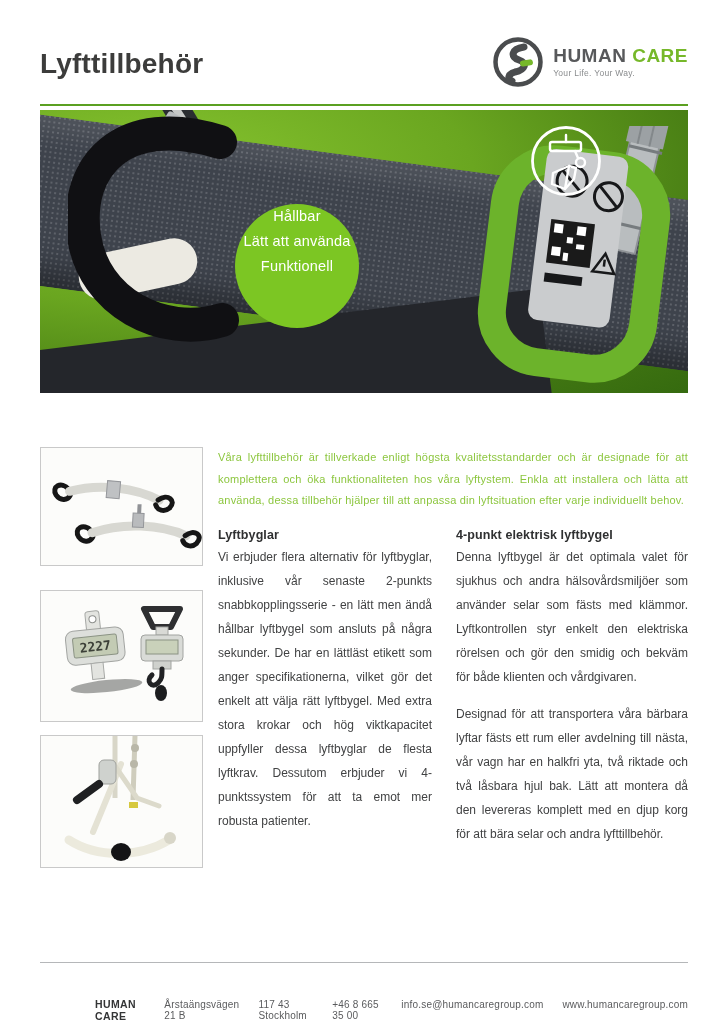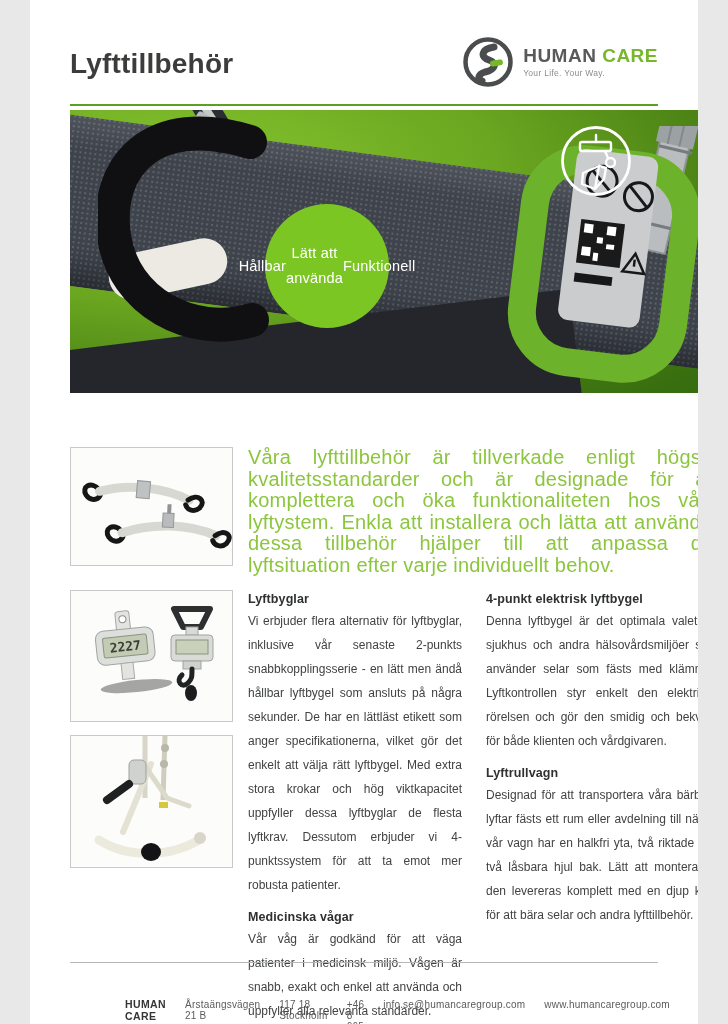--- a/index.html
+++ b/index.html
@@ -1,17 +1,17 @@
 <!DOCTYPE html>
 <html><head>
 <meta charset="utf-8">
 <style>
   html,body { margin:0; padding:0; background:#e8e8e8; }
   .page {
-    position:relative; width:668px; height:1024px; margin:0 auto;
+    position:relative; width:728px; height:1024px; margin:0 auto;
     background:#ffffff; overflow:hidden;
     font-family:"Liberation Sans", sans-serif; color:#3f4142;
   }
   
   .header { position:absolute; left:40px; right:40px; top:36px; height:64px;
             display:flex; justify-content:space-between; align-items:flex-start; }
   .page-title { font-size:28px; font-weight:700; color:#3c3c3b; letter-spacing:0.2px; margin-top:12px; }
   .logo { display:flex; align-items:center; gap:9px; }
   .logo-text-block { display:flex; flex-direction:column; }
   .logo-name { font-size:19px; font-weight:700; letter-spacing:0.5px; line-height:20px; }
@@ -28,33 +28,33 @@
     background-color:#3e434c;
     background-image:radial-gradient(circle at 1px 1px, rgba(255,255,255,0.16) 1px, transparent 1.3px);
     background-size:5px 5px; border-radius:20px; transform:rotate(7.5deg);
     box-shadow:inset 0 16px 22px rgba(255,255,255,0.10), inset 0 -18px 26px rgba(0,0,0,0.35); }
   .hero-bottom { position:absolute; left:-30px; bottom:-78px; width:540px; height:150px;
     background:#24262b; transform:rotate(-7deg); }
   .hero-hook { position:absolute; left:28px; top:-6px; }
   .hero-strap { position:absolute; right:-14px; top:16px; }
   .hero-lift-icon { position:absolute; left:489px; top:14px; }
   .hero-badge { position:absolute; left:195px; top:94px; width:124px; height:124px; border-radius:50%;
-    background:#7cc623; display:flex; justify-content:center; align-items:center;
+    background:#7cc623; display:flex; flex-direction:column; align-items:center;
     text-align:center; color:#ffffff; font-size:14.5px; line-height:25px; letter-spacing:0.2px; }
 
   
   .left-rail { position:absolute; left:40px; top:447px; width:163px; }
   .product-frame { border:1px solid #c9c9c9; background:#fcfcfa; box-sizing:border-box; overflow:hidden; }
   .frame-1 { height:119px; margin-bottom:24px; }
   .frame-2 { height:132px; margin-bottom:13px; }
   .frame-3 { height:133px; }
 
   
   .content { position:absolute; left:218px; top:447px; width:470px; }
-  .intro { color:#8cc63e; font-size:20px; line-height:21.5px; text-align:justify; letter-spacing:0.2px; }
+  .intro { color:#8cc63e; font-size:11px; line-height:21.5px; text-align:justify; letter-spacing:0.2px; }
   .columns { display:flex; gap:24px; margin-top:16px; }
   .col-left { width:214px; }
   .col-right { width:232px; }
   .section { margin-bottom:13px; }
   .section h3 { margin:0 0 3px 0; font-size:12.5px; font-weight:700; color:#2f3031; letter-spacing:0.1px; }
   .section p { margin:0; font-size:12px; line-height:24px; text-align:justify; color:#414243; }
 
   
   .footer { position:absolute; left:40px; right:40px; top:962px; border-top:1px solid #b5b7b9;
             padding-top:8px; display:flex; align-items:baseline; }
@@ -209,40 +209,35 @@
 
   <div class="content">
     <p class="intro" style="margin:0;">Våra lyfttillbehör är tillverkade enligt högsta kvalitetsstandarder och är designade för att komplettera och öka funktionaliteten hos våra lyftystem. Enkla att installera och lätta att använda, dessa tillbehör hjälper till att anpassa din lyftsituation efter varje individuellt behov.</p>
 
     <div class="columns">
       <div class="col-left">
         <div class="section">
           <h3>Lyftbyglar</h3>
           <p>Vi erbjuder flera alternativ för lyftbyglar, inklusive vår senaste 2-punkts snabbkopplingsserie - en lätt men ändå hållbar lyftbygel som ansluts på några sekunder. De har en lättläst etikett som anger specifikationerna, vilket gör det enkelt att välja rätt lyftbygel. Med extra stora krokar och hög viktkapacitet uppfyller dessa lyftbyglar de flesta lyftkrav. Dessutom erbjuder vi 4-punktssystem för att ta emot mer robusta patienter.</p>
         </div>
-        <div class="section">
-          <h3>Medicinska vågar</h3>
-          <p>Vår våg är godkänd för att väga patienter i medicinsk miljö. Vågen är snabb, exakt och enkel att använda och uppfyller alla relevanta standarder.</p>
-        </div>
       </div>
       <div class="col-right">
         <div class="section">
           <h3>4-punkt elektrisk lyftbygel</h3>
           <p>Denna lyftbygel är det optimala valet för sjukhus och andra hälsovårdsmiljöer som använder selar som fästs med klämmor. Lyftkontrollen styr enkelt den elektriska rörelsen och gör den smidig och bekväm för både klienten och vårdgivaren.</p>
         </div>
         <div class="section">
-          <h3>Lyftrullvagn</h3>
           <p>Designad för att transportera våra bärbara lyftar fästs ett rum eller avdelning till nästa, vår vagn har en halkfri yta, två riktade och två låsbara hjul bak. Lätt att montera då den levereras komplett med en djup korg för att bära selar och andra lyfttillbehör.</p>
         </div>
       </div>
     </div>
   </div>
 
   <div class="footer">
     <span class="footer-brand">HUMAN CARE</span>
     <span class="footer-item">Årstaängsvägen 21 B</span>
-    <span class="footer-item">117 18 Stockholm</span>
+    <span class="footer-item">117 43 Stockholm</span>
     <span class="footer-item">+46 8 665 35 00</span>
     <a class="footer-item" href="#">info.se@humancaregroup.com</a>
     <a class="footer-item" href="#">www.humancaregroup.com</a>
   </div>
 
 </div>
 
 </body></html>

